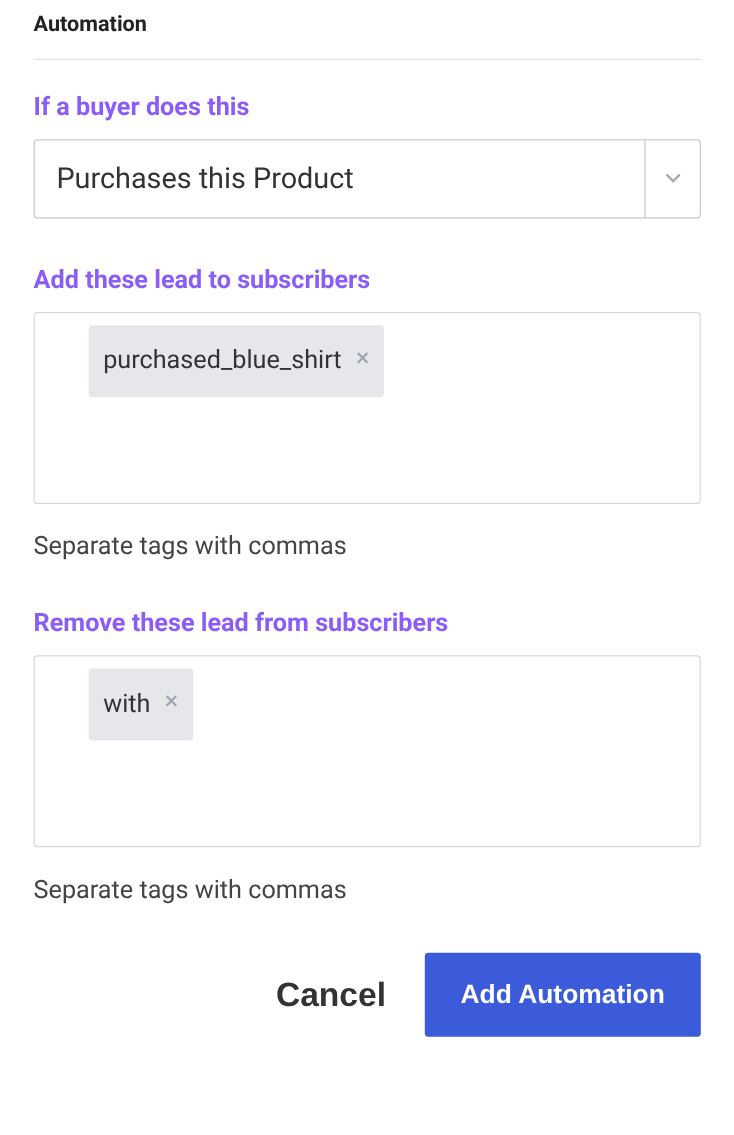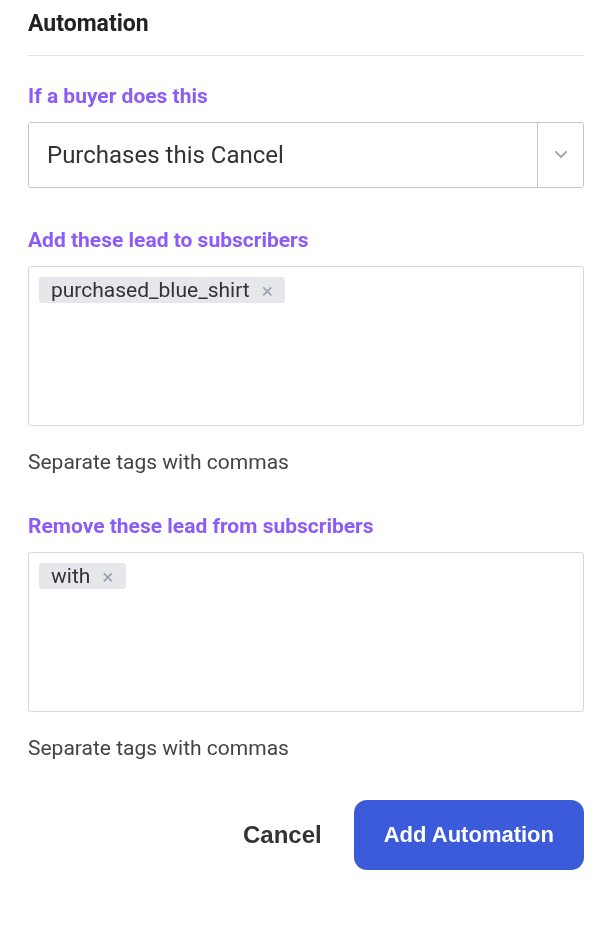--- a/index.html
+++ b/index.html
@@ -7,21 +7,21 @@
       margin: 0;
       padding: 0;
     }
     body {
       font-family: -apple-system, BlinkMacSystemFont, "Segoe UI", Roboto, Helvetica, Arial, sans-serif;
       width: 612px;
       padding: 10px 28px 28px 28px;
       color: #222;
     }
     .section-title {
-      font-size: 23px;
+      font-size: 18px;
       font-weight: 700;
       color: #222;
       padding-bottom: 18px;
       border-bottom: 1px solid #e0e0e0;
       margin-bottom: 28px;
     }
     .field-label {
       font-size: 21px;
       font-weight: 700;
       color: #8b5cf6;
@@ -65,26 +65,27 @@
       min-height: 160px;
       padding: 10px;
       display: flex;
       flex-wrap: wrap;
       align-content: flex-start;
       gap: 8px;
       cursor: text;
     }
     .tag {
       display: inline-flex;
-      align-items: flex-end;
+      align-items: flex-start;
       background: #e5e7eb;
       border-radius: 3px;
-      padding: 1px 12px;
+      padding: 18px 12px;
       font-size: 21px;
       color: #333;
+      margin-left: 35px;
     }
     .tag-remove {
       margin-left: 12px;
       color: #9ca3af;
       font-size: 21px;
       line-height: 1;
       cursor: pointer;
     }
     .helper-text {
       font-size: 21px;
@@ -95,45 +96,45 @@
     .actions {
       display: flex;
       justify-content: flex-end;
       align-items: center;
       gap: 28px;
       margin-top: 40px;
     }
     .btn-cancel {
       background: transparent;
       border: none;
-      font-size: 24px;
+      font-size: 28px;
       font-weight: 700;
       color: #333;
       cursor: pointer;
       padding: 18px 4px;
     }
     .btn-primary {
       background: #3b5bdb;
       color: #fff;
       border: none;
       font-size: 22px;
       font-weight: 700;
       padding: 22px 30px;
-      border-radius: 13px;
+      border-radius: 3px;
       cursor: pointer;
     }
   </style>
 </head>
 <body>
 
 <h2 class="section-title">Automation</h2>
 
 <div class="field-label">If a buyer does this</div>
 <div class="select-wrapper">
-  <div class="select-main">Purchases this Cancel</div>
+  <div class="select-main">Purchases this Product</div>
   <div class="select-caret">
     <svg viewBox="0 0 12 8">
       <path d="M1 1 L6 6 L11 1" stroke="#aaa" stroke-width="2" fill="none" stroke-linecap="round"></path>
     </svg>
   </div>
 </div>
 
 <div class="field-label">Add these lead to subscribers</div>
 <div class="tag-box" id="add-tags-box">
     <span class="tag">

